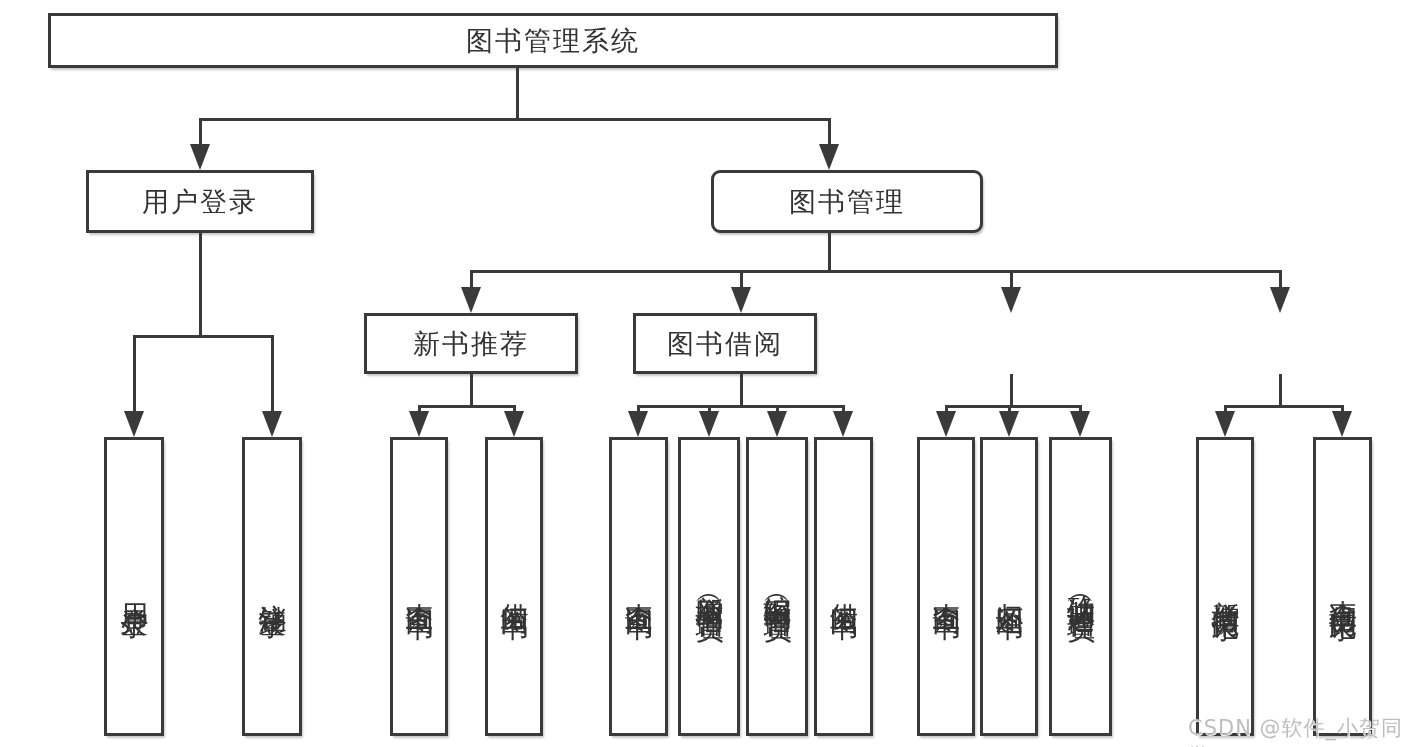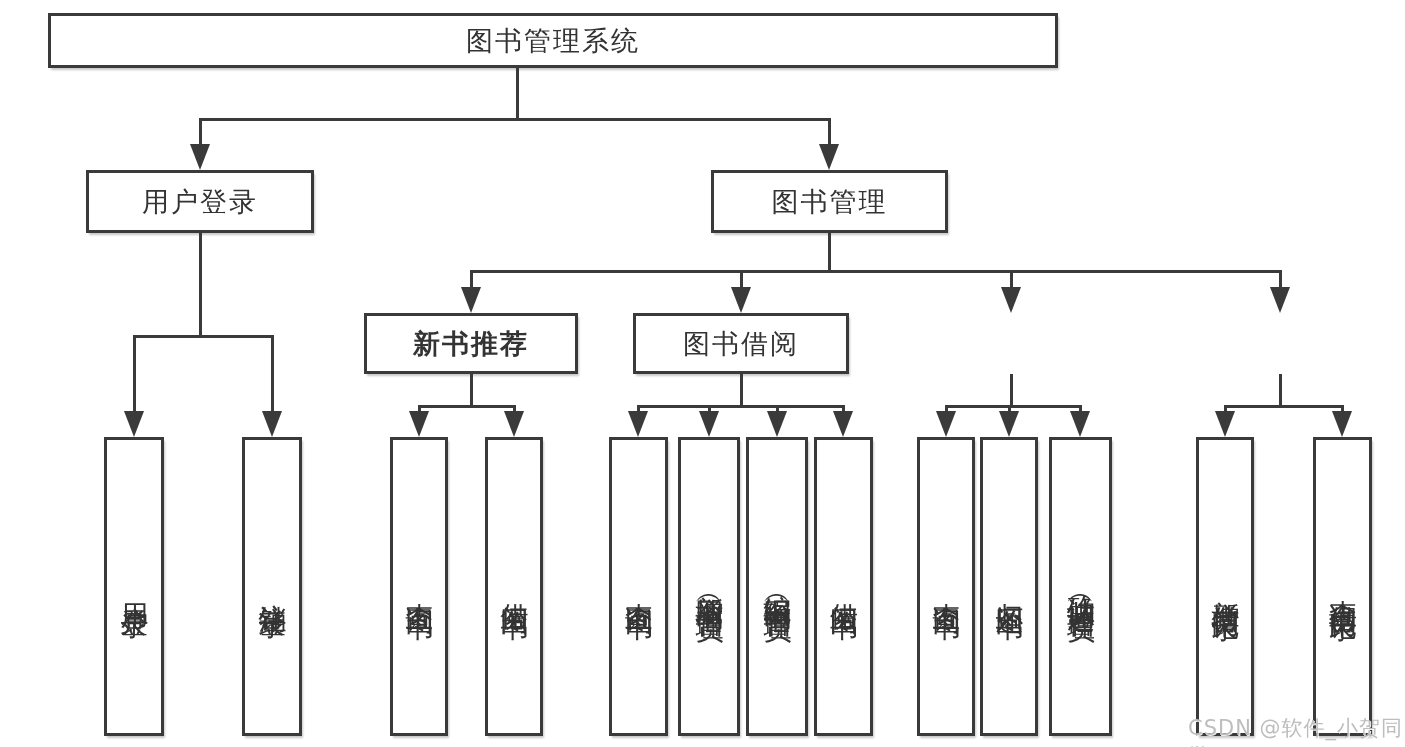--- a/index.html
+++ b/index.html
@@ -42,21 +42,21 @@
   <i class="vl" style="left:516px; top:68px;  height:50px;"></i>
   <i class="hl" style="left:199px; top:118px; width:632px;"></i>
   <i class="vl" style="left:199px; top:118px; height:28px;"></i>
   <i class="ar" style="left:190px; top:144px;"></i>
   <i class="vl" style="left:828px; top:118px; height:28px;"></i>
   <i class="ar" style="left:819px; top:144px;"></i>
 
   <div class="box" style="left:86px; top:170px; width:228px; height:63px;">
     <span class="lbl">用户登录</span>
   </div>
-  <div class="box" style="left:711px; top:170px; width:237px; height:63px;">
+  <div class="box" style="left:711px; top:170px; width:272px; height:63px;border-radius:9px;">
     <span class="lbl">图书管理</span>
   </div>
 
   <i class="vl" style="left:199px; top:233px; height:102px;"></i>
   <i class="hl" style="left:133px; top:335px; width:141px;"></i>
   <i class="vl" style="left:133px; top:335px; height:76px;"></i>
   <i class="ar" style="left:124px; top:411px;"></i>
   <i class="vl" style="left:271px; top:335px; height:76px;"></i>
   <i class="ar" style="left:262px; top:411px;"></i>
 
@@ -64,24 +64,24 @@
   <i class="hl" style="left:470px;  top:270px; width:812px;"></i>
   <i class="vl" style="left:470px;  top:270px; height:19px;"></i>
   <i class="ar" style="left:461px;  top:287px;"></i>
   <i class="vl" style="left:740px;  top:270px; height:19px;"></i>
   <i class="ar" style="left:731px;  top:287px;"></i>
   <i class="vl" style="left:1010px; top:270px; height:19px;"></i>
   <i class="ar" style="left:1001px; top:287px;"></i>
   <i class="vl" style="left:1279px; top:270px; height:19px;"></i>
   <i class="ar" style="left:1270px; top:287px;"></i>
 
-  <div class="box" style="left:364px; top:313px; width:214px; height:61px;font-weight:bold;">
+  <div class="box" style="left:364px; top:313px; width:214px; height:61px;">
     <span class="lbl">新书推荐</span>
   </div>
-  <div class="box" style="left:633px; top:313px; width:216px; height:61px;">
+  <div class="box" style="left:633px; top:313px; width:184px; height:61px;">
     <span class="lbl">图书借阅</span>
   </div>
 
   <i class="vl" style="left:470px; top:374px; height:31px;"></i>
   <i class="hl" style="left:418px; top:405px; width:98px;"></i>
   <i class="vl" style="left:418px; top:405px; height:8px;"></i>
   <i class="ar" style="left:409px; top:411px;"></i>
   <i class="vl" style="left:513px; top:405px; height:8px;"></i>
   <i class="ar" style="left:504px; top:411px;"></i>
 

